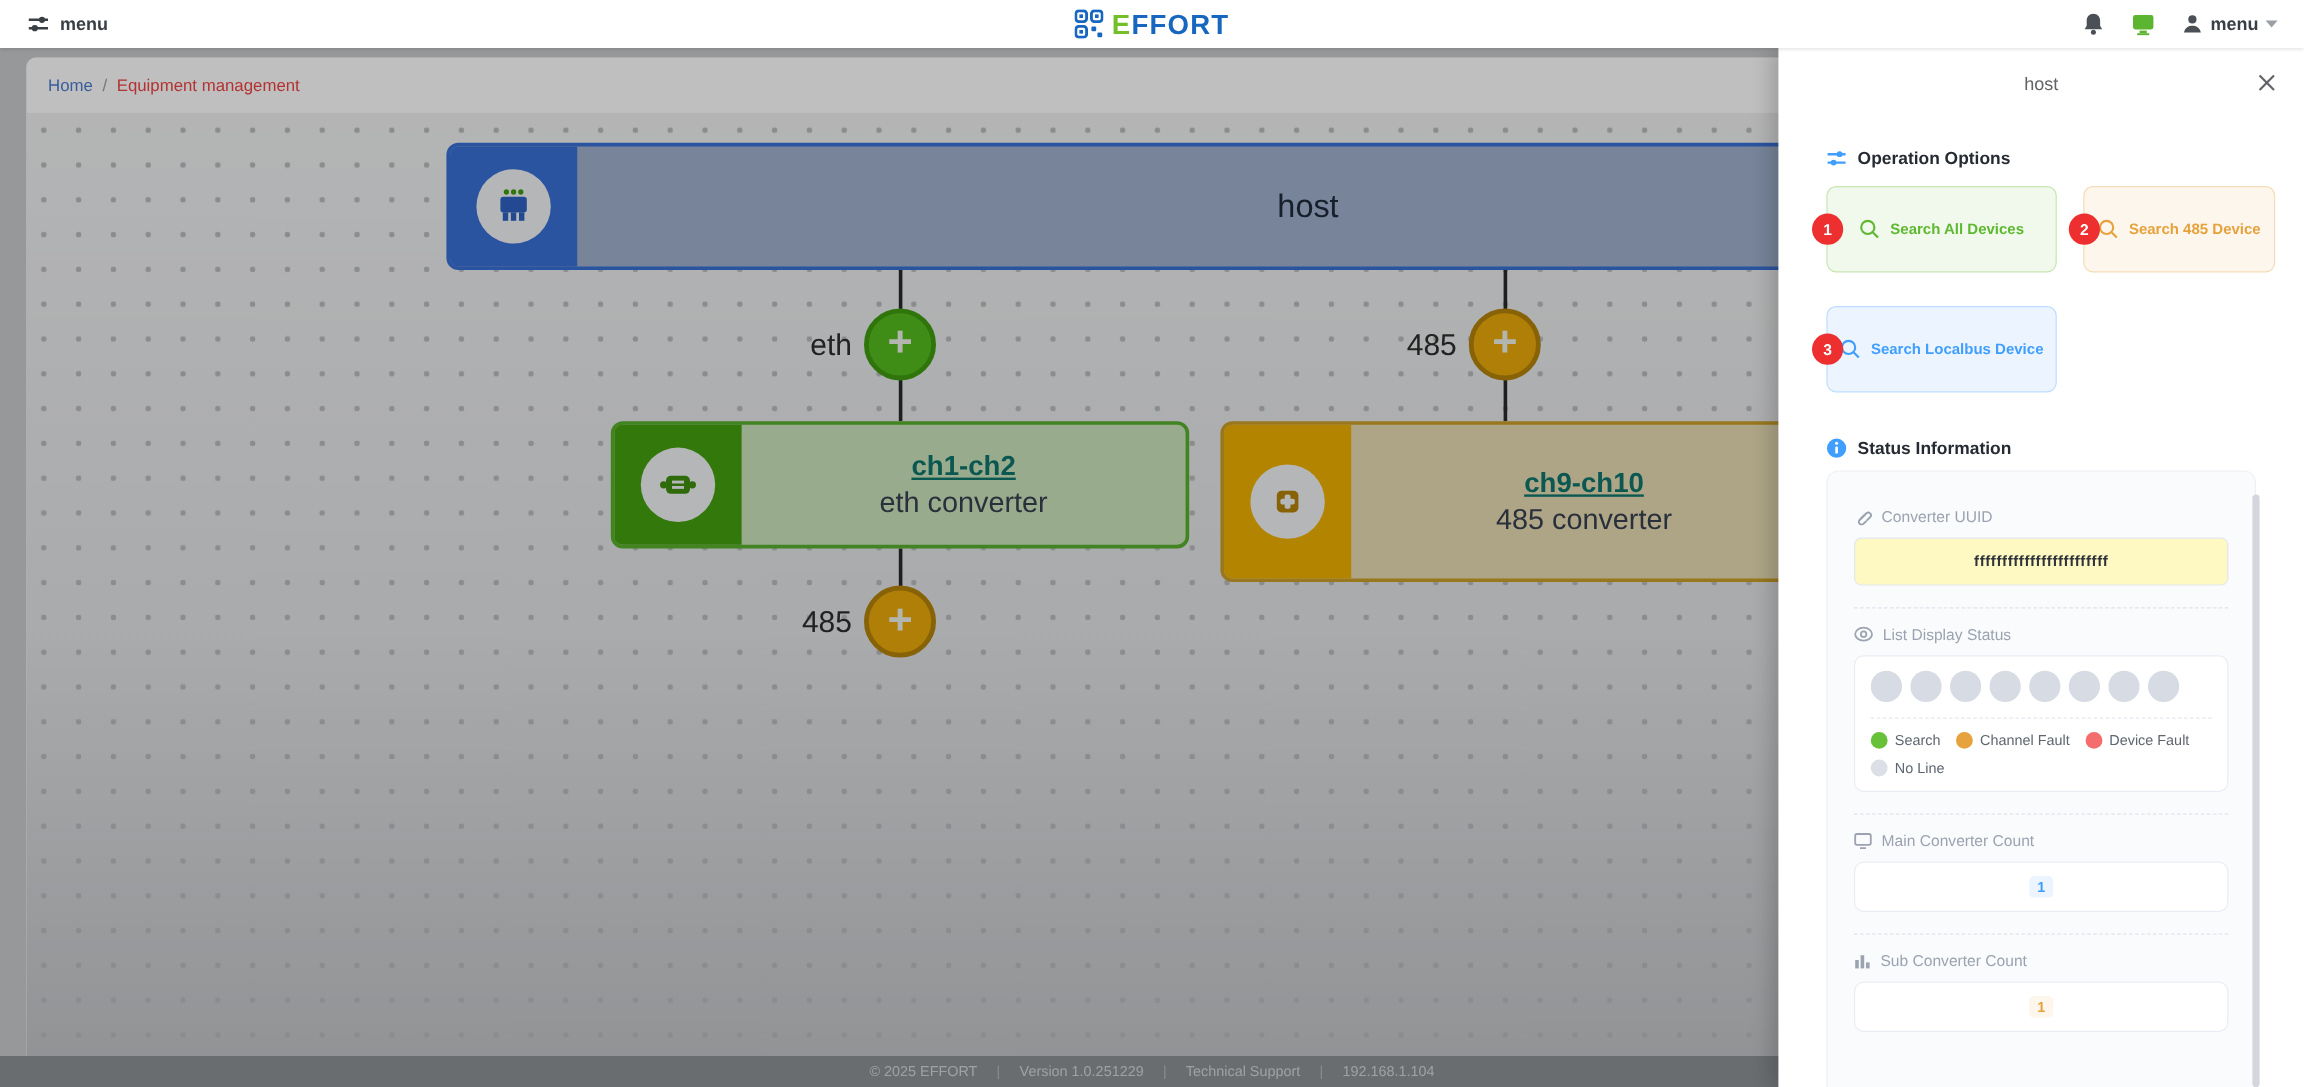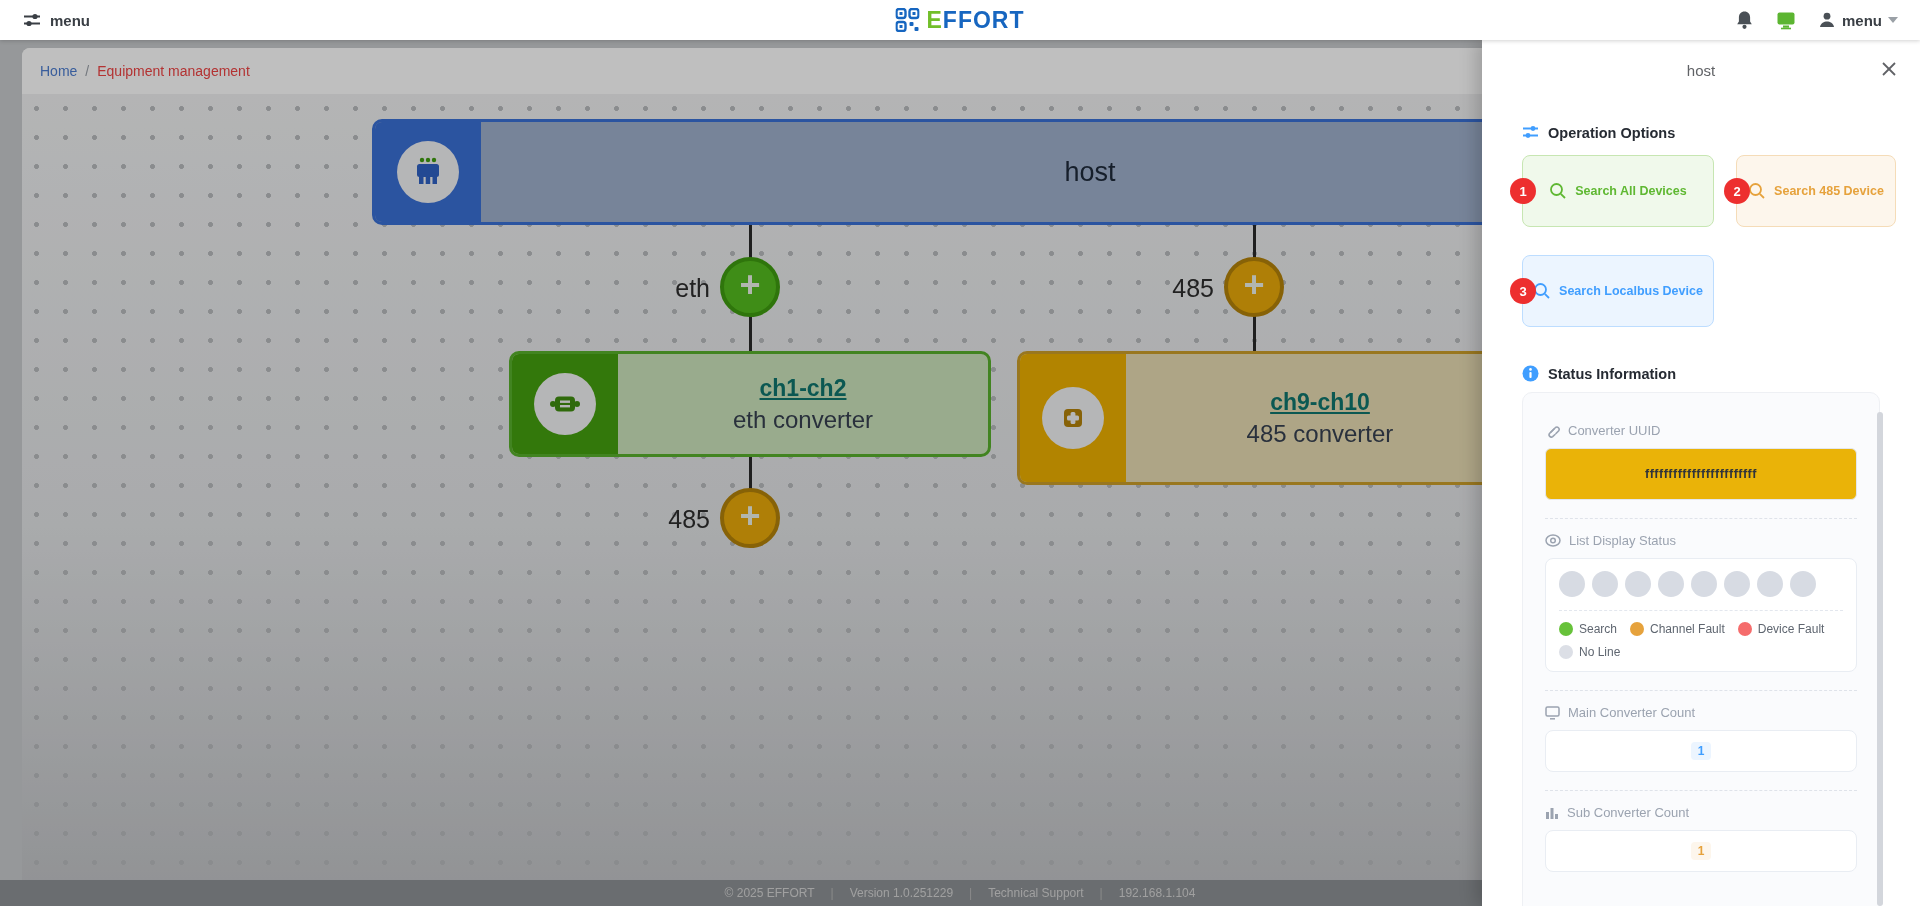--- a/index.html
+++ b/index.html
@@ -146,21 +146,21 @@
     color: #fff; font-size: 13px; font-weight: 700;
     display: flex; align-items: center; justify-content: center;
   }
 
   .info-card {
     margin: 10px 40px 0; background: #fafbfd; border: 1px solid #eef0f4;
     border-radius: 10px; padding: 30px 22px 24px; height: 620px;
   }
   .field-label { display: flex; align-items: center; gap: 8px; color: #9ba3b0; font-size: 13px; }
   .value-box {
-    margin-top: 10px; height: 52px; background: #eab308; border: 1px solid #e3e7ee;
+    margin-top: 10px; height: 40px; background: #fef9c3; border: 1px solid #e3e7ee;
     border-radius: 6px; display: flex; align-items: center; justify-content: center;
   }
   .uuid-text { font-size: 12.5px; font-weight: 700; color: #30343a; letter-spacing: .5px; }
   .dash { border: none; border-top: 1px dashed #dfe3ea; margin: 18px 0 14px; }
 
   .status-box { margin-top: 10px; background: #fff; border: 1px solid #e9edf3; border-radius: 8px; padding: 12px 13px; }
   .circles { display: flex; gap: 7px; }
   .circles i { width: 26px; height: 26px; border-radius: 50%; background: #d7dbe3; }
   .status-dash { border: none; border-top: 1px dashed #e3e7ee; margin: 13px 0 11px; }
   .legend { display: flex; flex-wrap: wrap; row-gap: 9px; }

